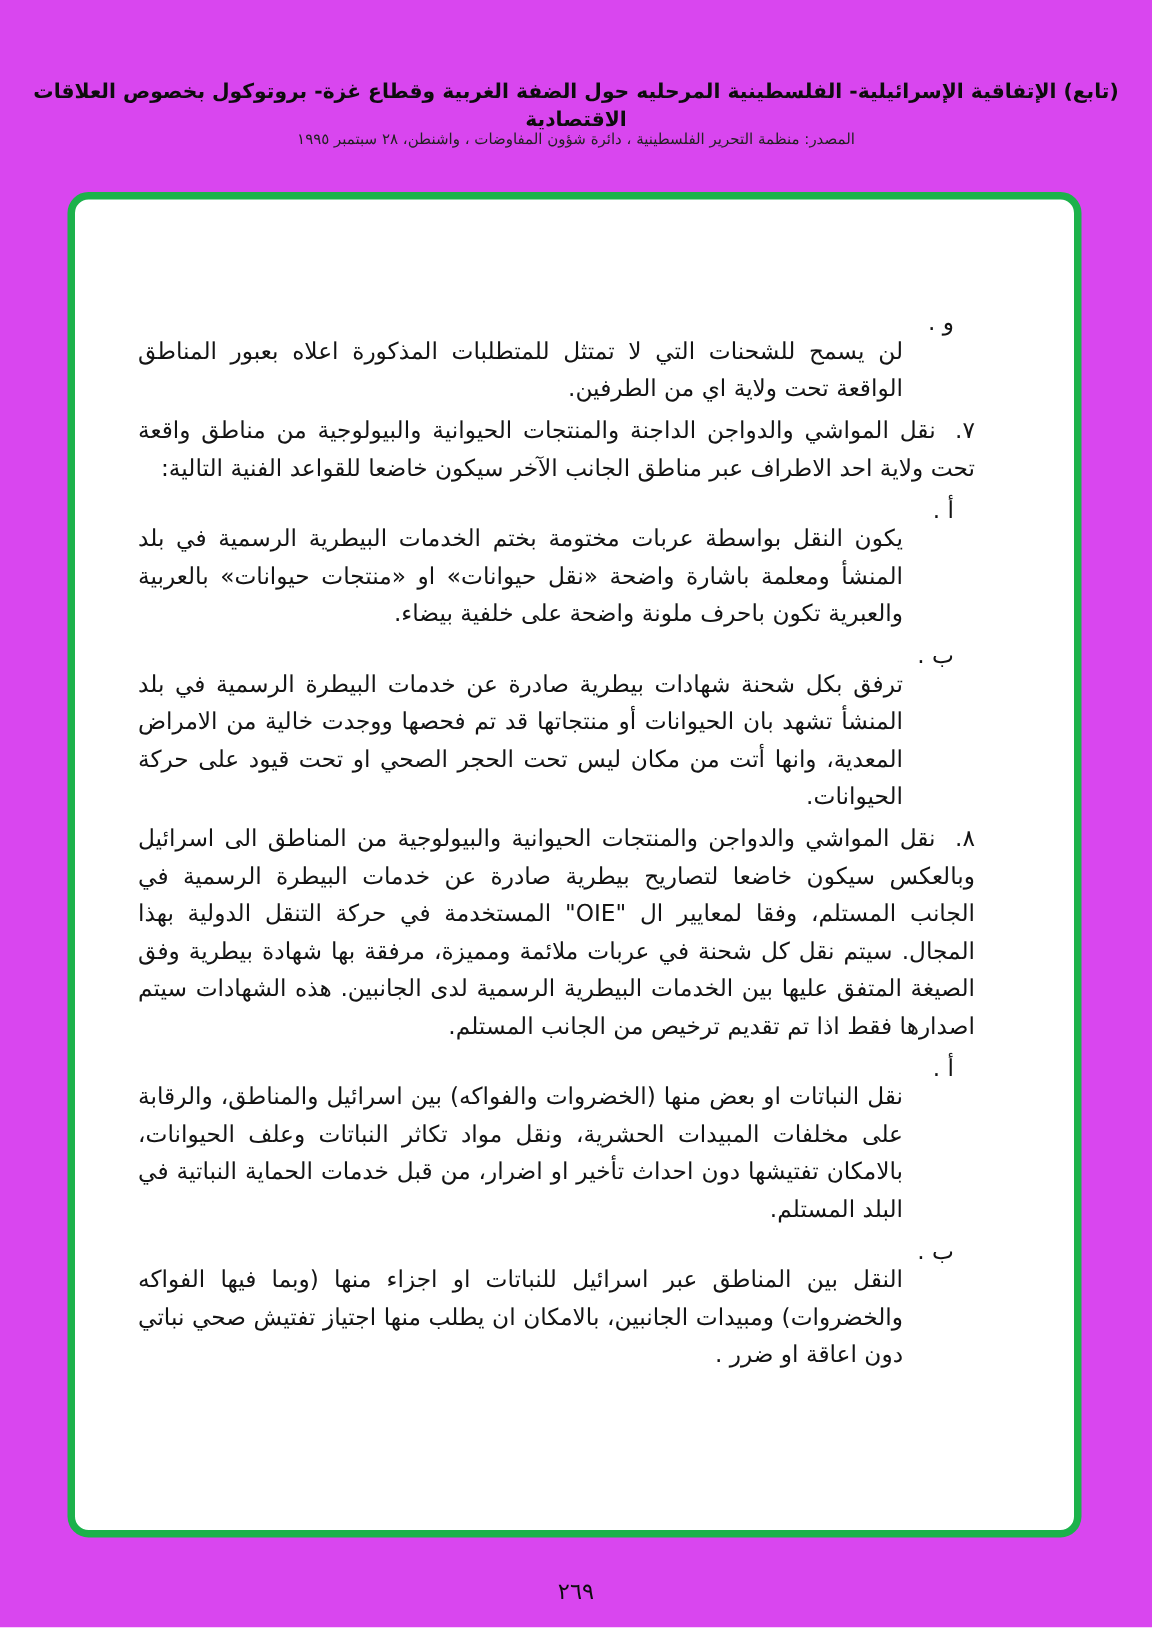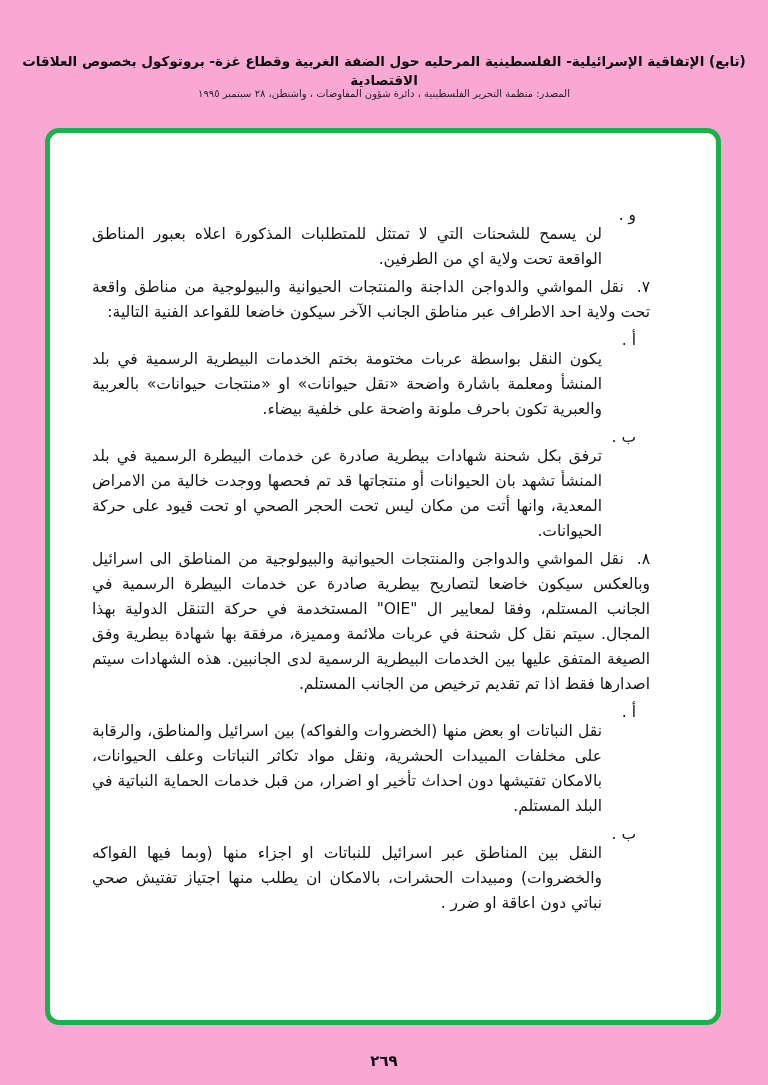--- a/index.html
+++ b/index.html
@@ -4,21 +4,21 @@
 <style>
   html, body {
     margin: 0;
     padding: 0;
     background: #ffffff;
   }
   .page {
     position: relative;
     width: 768px;
     height: 1085px;
-    background: #f9a8d4;
+    background: #d946ef;
     font-family: "DejaVu Sans", sans-serif;
     color: #111111;
     overflow: hidden;
   }
   .doc-header {
     position: absolute;
     top: 52px;
     left: 20px;
     width: 728px;
     text-align: center;
@@ -78,21 +78,21 @@
     flex: 1;
     text-align: justify;
     margin-top: 19px;
   }
   .page-number {
     position: absolute;
     left: 0;
     top: 1052px;
     width: 768px;
     text-align: center;
-    font-weight: bold;
+    font-weight: normal;
     font-size: 15px;
     color: #0d0d0d;
   }
 </style>
 </head>
 <body>
 
 <div class="page">
 
   <div class="doc-header" dir="rtl">(تابع) الإتفاقية الإسرائيلية- الفلسطينية المرحليه حول الضفة الغربية وقطاع غزة- بروتوكول بخصوص العلاقات الاقتصادية</div>
@@ -126,21 +126,21 @@
       </div>
 
 
       <div class="item sub">
         <span class="marker">أ .</span>
         <span class="text">نقل النباتات او بعض منها (الخضروات والفواكه) بين اسرائيل والمناطق، والرقابة على مخلفات المبيدات الحشرية، ونقل مواد تكاثر النباتات وعلف الحيوانات، بالامكان تفتيشها دون احداث تأخير او اضرار، من قبل خدمات الحماية النباتية في البلد المستلم.</span>
       </div>
 
       <div class="item sub">
         <span class="marker">ب .</span>
-        <span class="text">النقل بين المناطق عبر اسرائيل للنباتات او اجزاء منها (وبما فيها الفواكه والخضروات) ومبيدات الحشرات، بالامكان ان يطلب منها اجتياز تفتيش صحي نباتي دون اعاقة او ضرر .</span>
+        <span class="text">النقل بين المناطق عبر اسرائيل للنباتات او اجزاء منها (وبما فيها الفواكه والخضروات) ومبيدات الجانبين، بالامكان ان يطلب منها اجتياز تفتيش صحي نباتي دون اعاقة او ضرر .</span>
       </div>
 
     </div>
   </div>
 
   <div class="page-number">٢٦٩</div>
 
 </div>
 
 </body></html>

